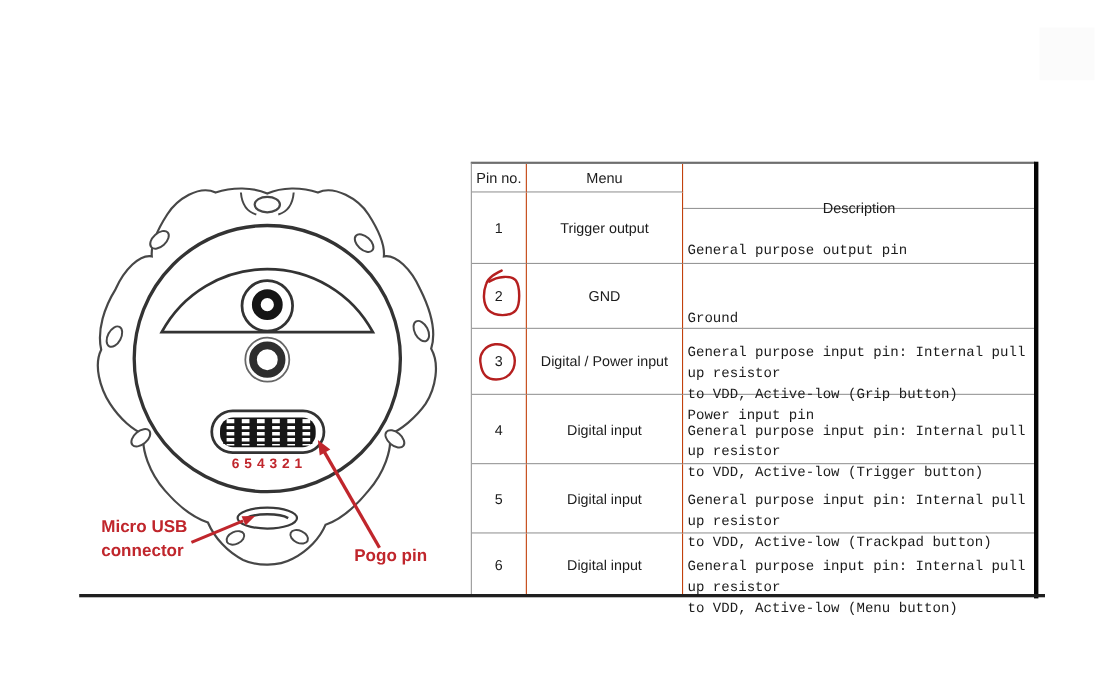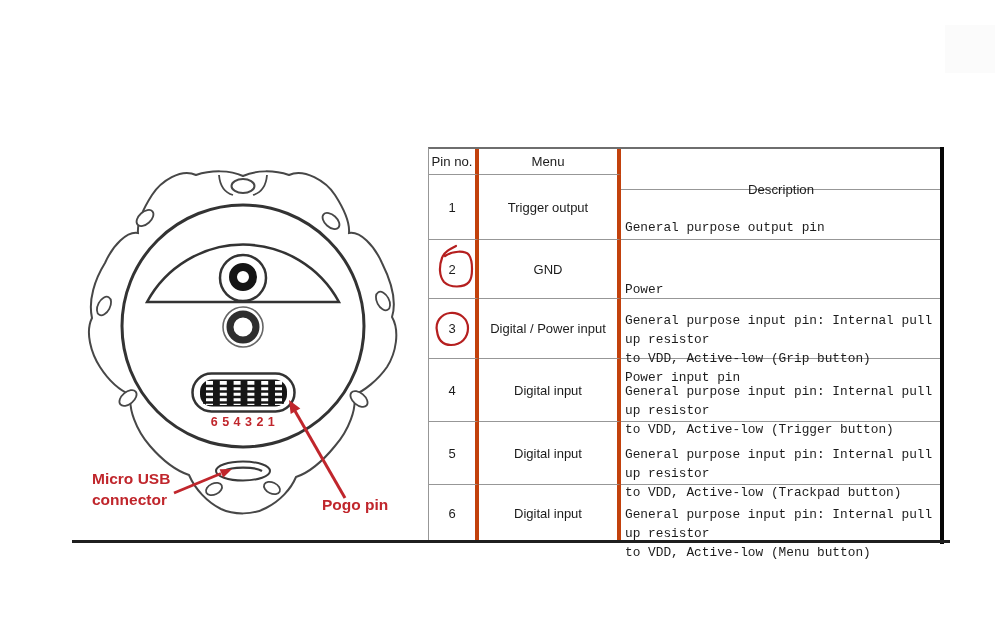--- a/index.html
+++ b/index.html
@@ -16,21 +16,21 @@
     position:absolute;left:428px;top:147px;z-index:1;background:#fff;
     display:grid;
     grid-template-columns:50px 142px 320px;
     grid-template-rows:26px 65px 59px 60px 63px 63px 57px;
     border-top:2px solid #6e6e6e;
     border-left:1px solid #979797;
     color:#1c1c1c;font-size:13px;
   }
   .c{
     box-sizing:border-box;
-    border-right:4px solid #c2410c;border-bottom:1px solid #979797;
+    border-right:1px solid #c2410c;border-bottom:1px solid #979797;
     display:flex;align-items:center;justify-content:center;
     text-align:center;
   }
   .c.lastcol{border-right:none;margin-top:40px;}
   .c.lastrow{border-bottom:none;}
   .c.hdr{font-size:13.2px;}
   .c.desc{
     justify-content:flex-start;text-align:left;
     padding:2px 2px 2px 4px;
     font-size:12.8px;line-height:19px;white-space:pre-line;font-family:Liberation Mono, monospace;
@@ -50,21 +50,21 @@
   <div class="c hdr">Pin no.</div>
   <div class="c hdr">Menu</div>
   <div class="c hdr lastcol">Description</div>
 
   <div class="c">1</div>
   <div class="c">Trigger output</div>
   <div class="c desc lastcol">General purpose output pin</div>
 
   <div class="c">2</div>
   <div class="c">GND</div>
-  <div class="c desc lastcol">Power</div>
+  <div class="c desc lastcol">Ground</div>
 
   <div class="c">3</div>
   <div class="c">Digital / Power input</div>
   <div class="c desc lastcol">General purpose input pin: Internal pull up resistor
 to VDD, Active-low (Grip button)
 Power input pin</div>
 
   <div class="c">4</div>
   <div class="c">Digital input</div>
   <div class="c desc lastcol">General purpose input pin: Internal pull up resistor

